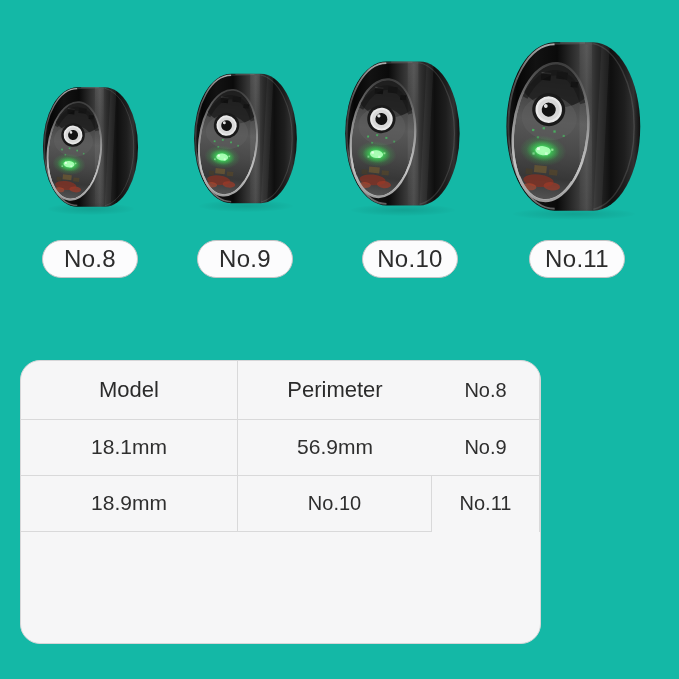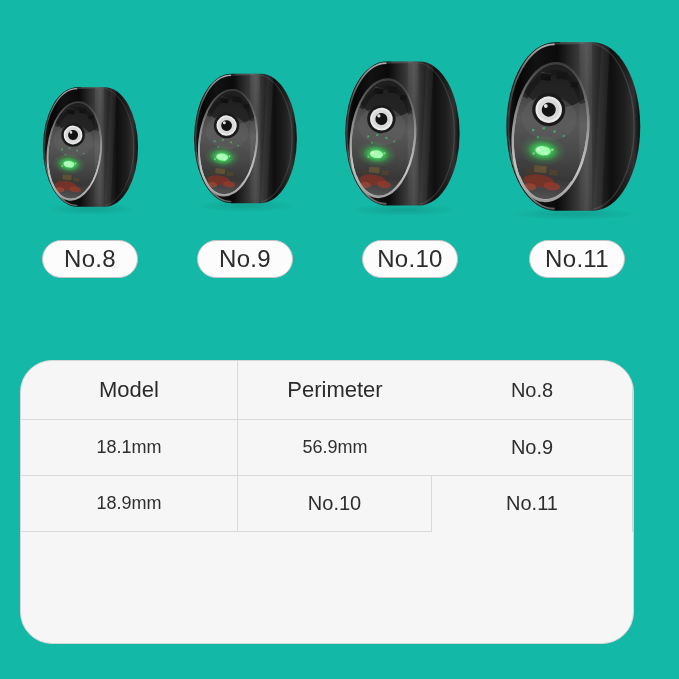--- a/index.html
+++ b/index.html
@@ -30,38 +30,38 @@
     position:absolute;top:240px;width:96px;height:38px;
     background:#fcfcfd;border:1.5px solid #c5c5c6;border-radius:20px;
     display:flex;align-items:center;justify-content:center;
     font-size:24px;color:#2c2c2c;letter-spacing:0.3px;
     box-sizing:border-box;
   }
   .pill-1{left:42px;} .pill-2{left:197px;} .pill-3{left:362px;} .pill-4{left:529px;}
 
   
   .size-table{
-    position:absolute;left:20px;top:360px;width:614px;height:284px;
-    background:#f6f6f7;border:1.5px solid #d6d6d8;border-radius:32px;
+    position:absolute;left:20px;top:360px;width:521px;height:284px;
+    background:#f6f6f7;border:1.5px solid #d6d6d8;border-radius:20px;
     box-sizing:border-box;overflow:hidden;
     display:grid;
     grid-template-columns:217px 194px 1fr;
     grid-template-rows:59px 1fr 1fr 1fr 1fr;
   }
   .cell{
     display:flex;align-items:center;justify-content:center;
     border-right:1px solid #d9d9da;
     border-bottom:1px solid #d9d9da;
     box-sizing:border-box;
   }
   .cell.last-col{border-right:none;}
   .cell.last-row{border-bottom:none;}
   .cell.header{font-size:22px;color:#2b2b2b;}
   .cell.model{font-size:20px;color:#2e2e2e;}
-  .cell.value{font-size:18px;color:#2f2f2f;}
+  .cell.value{font-size:21px;color:#2f2f2f;}
 
   .svg-defs{position:absolute;width:0;height:0;overflow:hidden;}
 </style>
 </head>
 <body>
 
 <svg class="svg-defs" aria-hidden="true">
   <defs>
     <linearGradient id="bandGrad" x1="0" y1="0" x2="1" y2="0">
       <stop offset="0%" stop-color="#1b1b1b"></stop>

